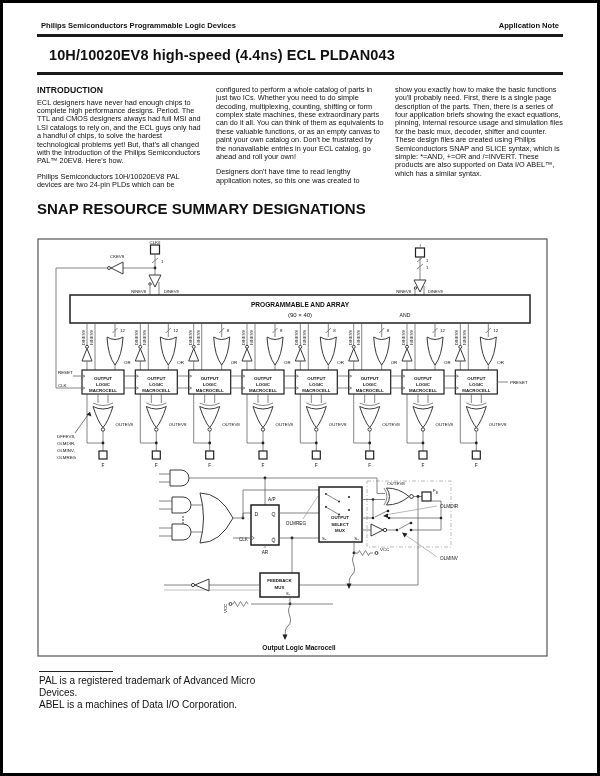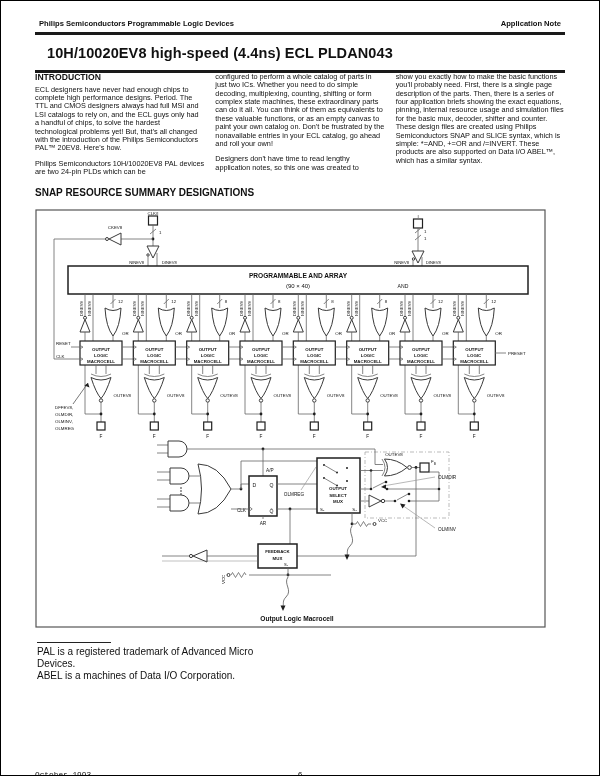--- a/index.html
+++ b/index.html
@@ -1,34 +1,34 @@
 <!DOCTYPE html>
 <html><head>
 <meta charset="utf-8">
 <style>
   html,body{margin:0;padding:0;background:#e8e8e8;}
   .page{
     width:600px;height:776px;background:#fff;position:relative;overflow:hidden;
     font-family:"Liberation Sans",sans-serif;color:#111;
-    box-sizing:border-box;padding:18px 34px 0 34px;border:1px solid #000000;
+    box-sizing:border-box;padding:18px 34px 0 34px;border:3px solid #000000;
   }
   
   .hdr{display:flex;justify-content:space-between;align-items:baseline;padding:0 4px;}
   .hdr span{font-size:7.6px;font-weight:bold;}
   .rule1{height:2.6px;background:#1a1a1a;margin-top:4px;}
   .titlebar{display:flex;align-items:baseline;padding:10px 12px 9px 12px;}
   .titlebar .t{font-size:14.5px;font-weight:bold;letter-spacing:0.1px;}
   .rule2{height:3.2px;background:#1a1a1a;}
   
-  .cols{display:flex;gap:11px;}
+  .cols{display:flex;gap:11px;margin-top:11px;}
   .col{flex:1;font-size:7.3px;line-height:1.15;}
   .col h3{font-size:8.6px;margin:0 0 3px 0;}
   .col p{margin:0 0 7px 0;}
   
-  .sechead{font-size:10px;font-weight:bold;margin:3px 0 8px 0;}
+  .sechead{font-size:15px;font-weight:bold;margin:3px 0 18px 0;}
   svg{display:block;}
   svg text{fill:#111;}
   .w{stroke:#666;stroke-width:0.8;fill:none;}
   .wd{stroke:#555;stroke-width:0.8;fill:none;}
   .sh{fill:#fff;stroke:#3a3a3a;stroke-width:1;}
   .bx{fill:#fff;stroke:#1f1f1f;stroke-width:1.5;}
   .bx2{fill:#fff;stroke:#1f1f1f;stroke-width:1.2;}
   .dt{fill:#1f1f1f;stroke:none;}
   .ldr{stroke:#9a9a9a;stroke-width:0.7;fill:none;}
   .dsh{stroke:#aaa;stroke-width:0.8;fill:none;stroke-dasharray:4 2 1 2;}

